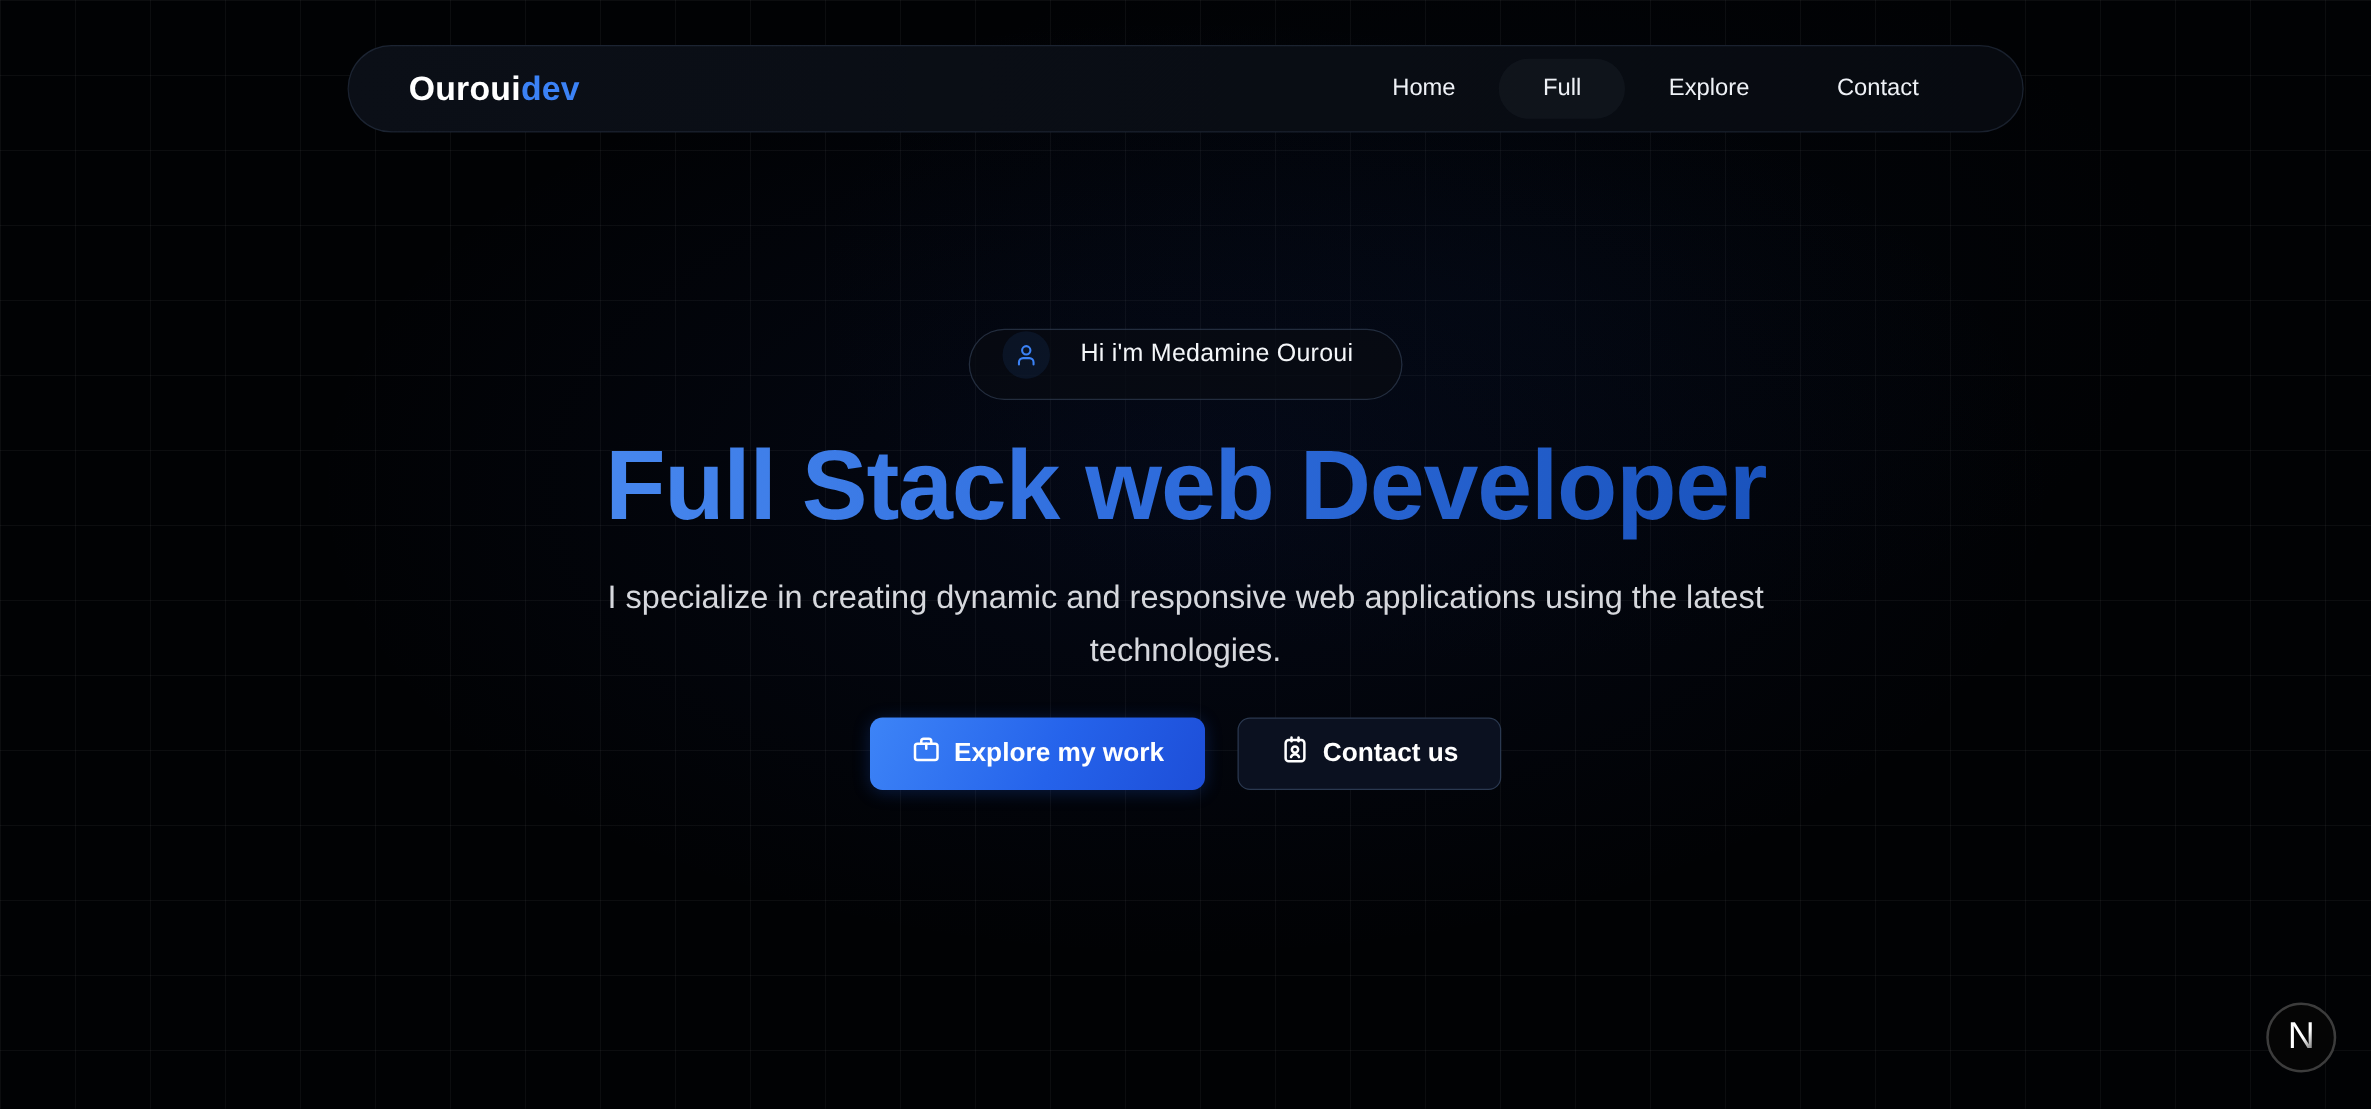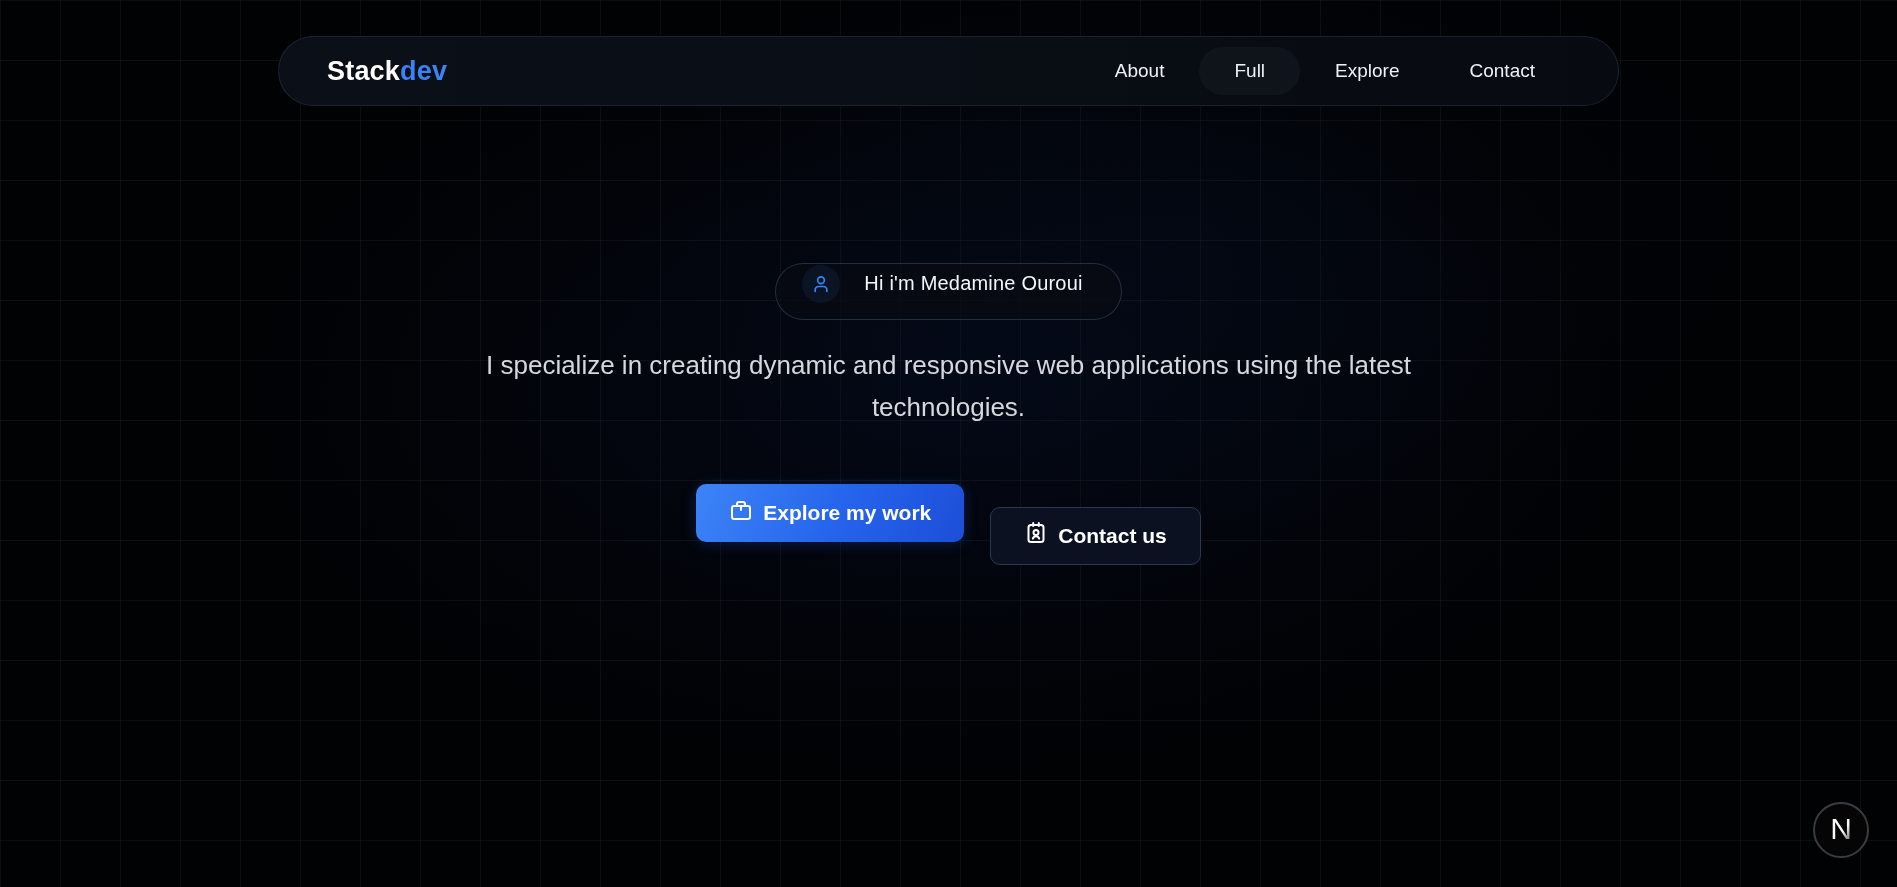--- a/index.html
+++ b/index.html
@@ -140,21 +140,20 @@
     cursor: pointer;
     border: none;
   }
   .btn-primary {
     background: linear-gradient(115deg, #3d84f7 0%, #2563eb 55%, #1d4ed8 100%);
     box-shadow: 0 2px 14px rgba(37,99,235,0.25);
   }
   .btn-secondary {
     background: #0b1120;
     border: 1.5px solid #2b3950;
-    margin-top: 45px;
   }
   .btn svg { flex: 0 0 auto; }
 
   
   .dev-indicator {
     position: absolute;
     right: 28px;
     bottom: 29px;
     width: 56px;
     height: 56px;
@@ -177,44 +176,45 @@
     transform: translateY(-1px);
   }
 </style>
 </head>
 <body>
 
 <div class="page">
 
   <header class="navbar">
     <div class="logo">
-      <span>Stack</span><span class="accent">dev</span>
+      <span>Ouroui</span><span class="accent">dev</span>
     </div>
     <nav>
       <ul class="nav-links">
-        <li><a class="nav-link">About</a></li>
+        <li><a class="nav-link">Home</a></li>
         <li><a class="nav-link hovered">Full</a></li>
         <li><a class="nav-link">Explore</a></li>
         <li><a class="nav-link">Contact</a></li>
       </ul>
     </nav>
   </header>
 
   <section class="hero">
 
     <div class="hero-badge">
       <span class="badge-icon-wrap">
         <svg width="20" height="20" viewBox="0 0 24 24" fill="none" stroke="currentColor" stroke-width="2" stroke-linecap="round" stroke-linejoin="round">
           <circle cx="12" cy="7.5" r="4"></circle>
           <path d="M19 21v-2a4 4 0 0 0-4-4H9a4 4 0 0 0-4 4v2"></path>
         </svg>
       </span>
       <span class="badge-text">Hi i'm Medamine Ouroui</span>
     </div>
 
+    <h1 class="hero-title">Full Stack web Developer</h1>
 
     <p class="hero-subtitle">I specialize in creating dynamic and responsive web applications using the latest technologies.</p>
 
     <div class="hero-actions">
 
       <button class="btn btn-primary">
         <span>
           <svg width="24" height="24" viewBox="0 0 24 24" fill="none" stroke="#ffffff" stroke-width="2" stroke-linecap="round" stroke-linejoin="round">
             <rect x="3" y="7" width="18" height="13" rx="2"></rect>
             <path d="M8 7V5a2 2 0 0 1 2-2h4a2 2 0 0 1 2 2v2"></path>

